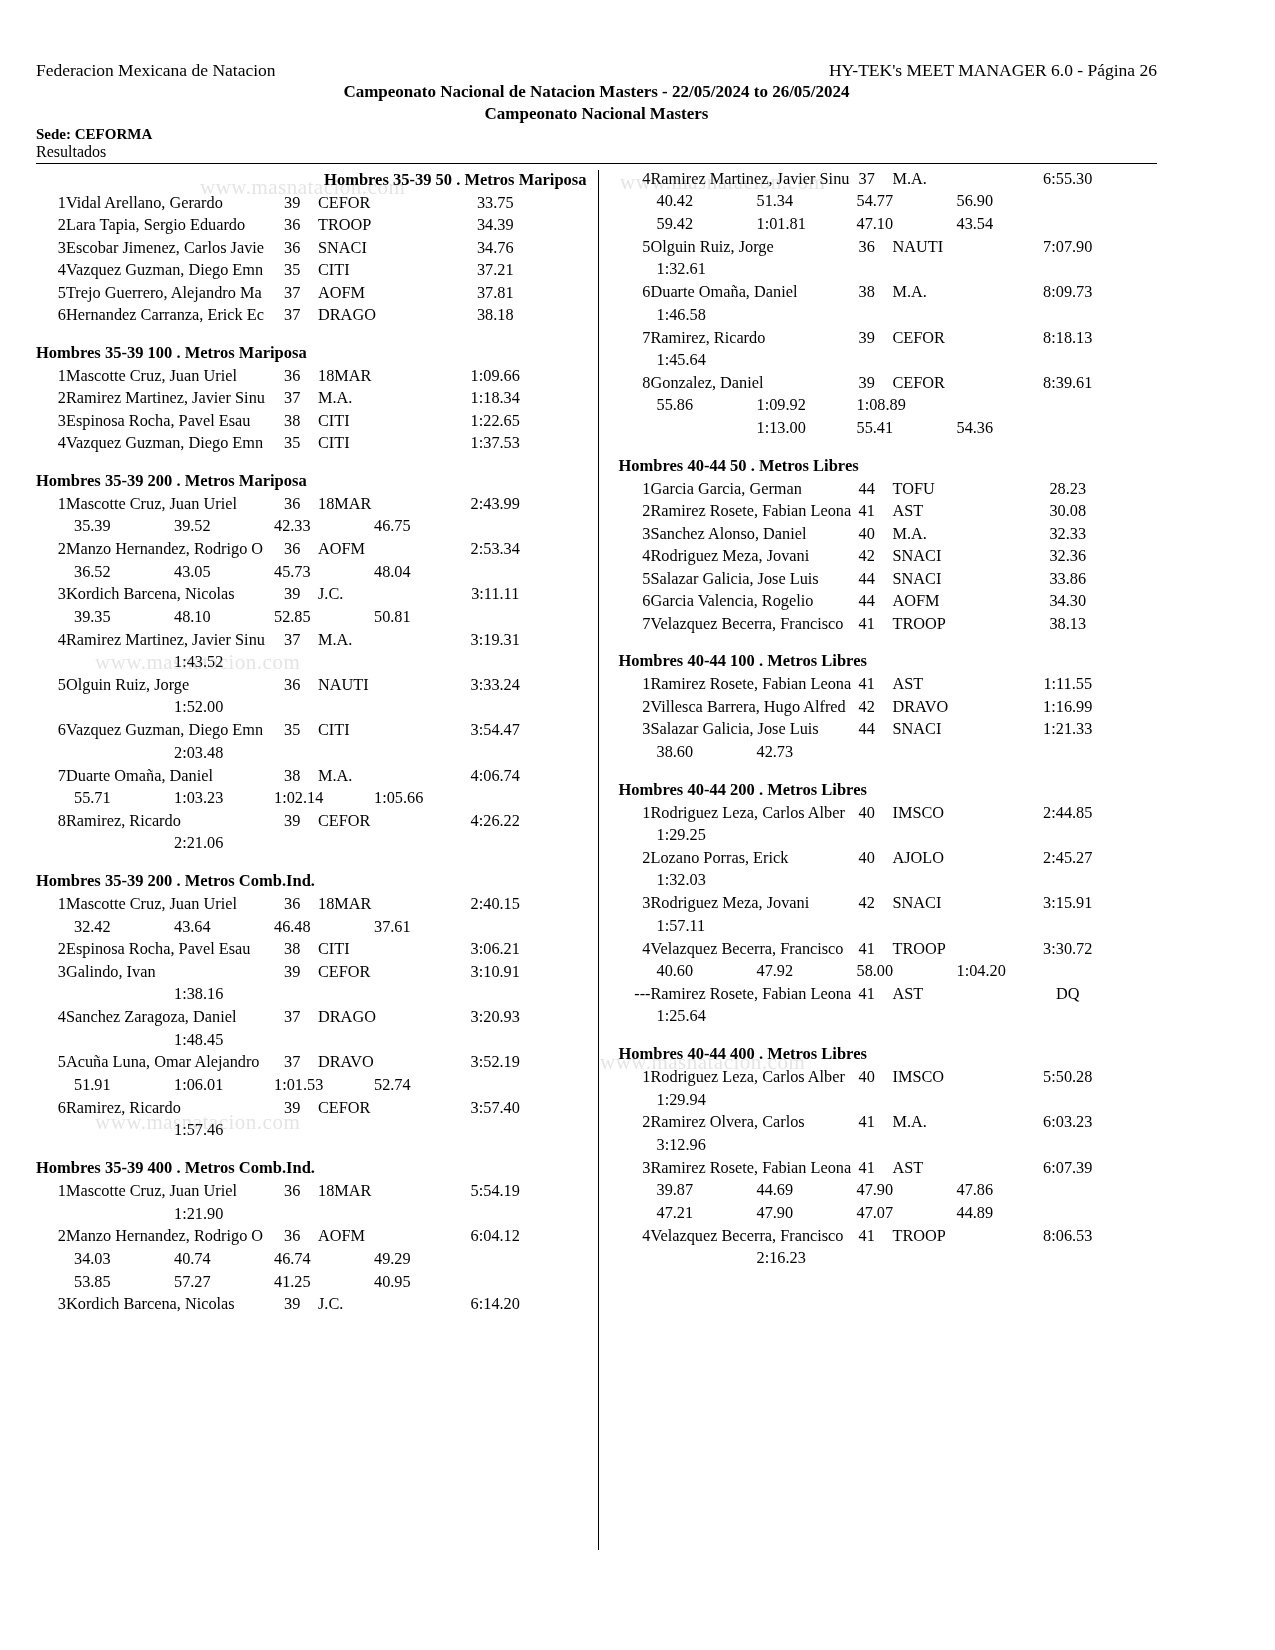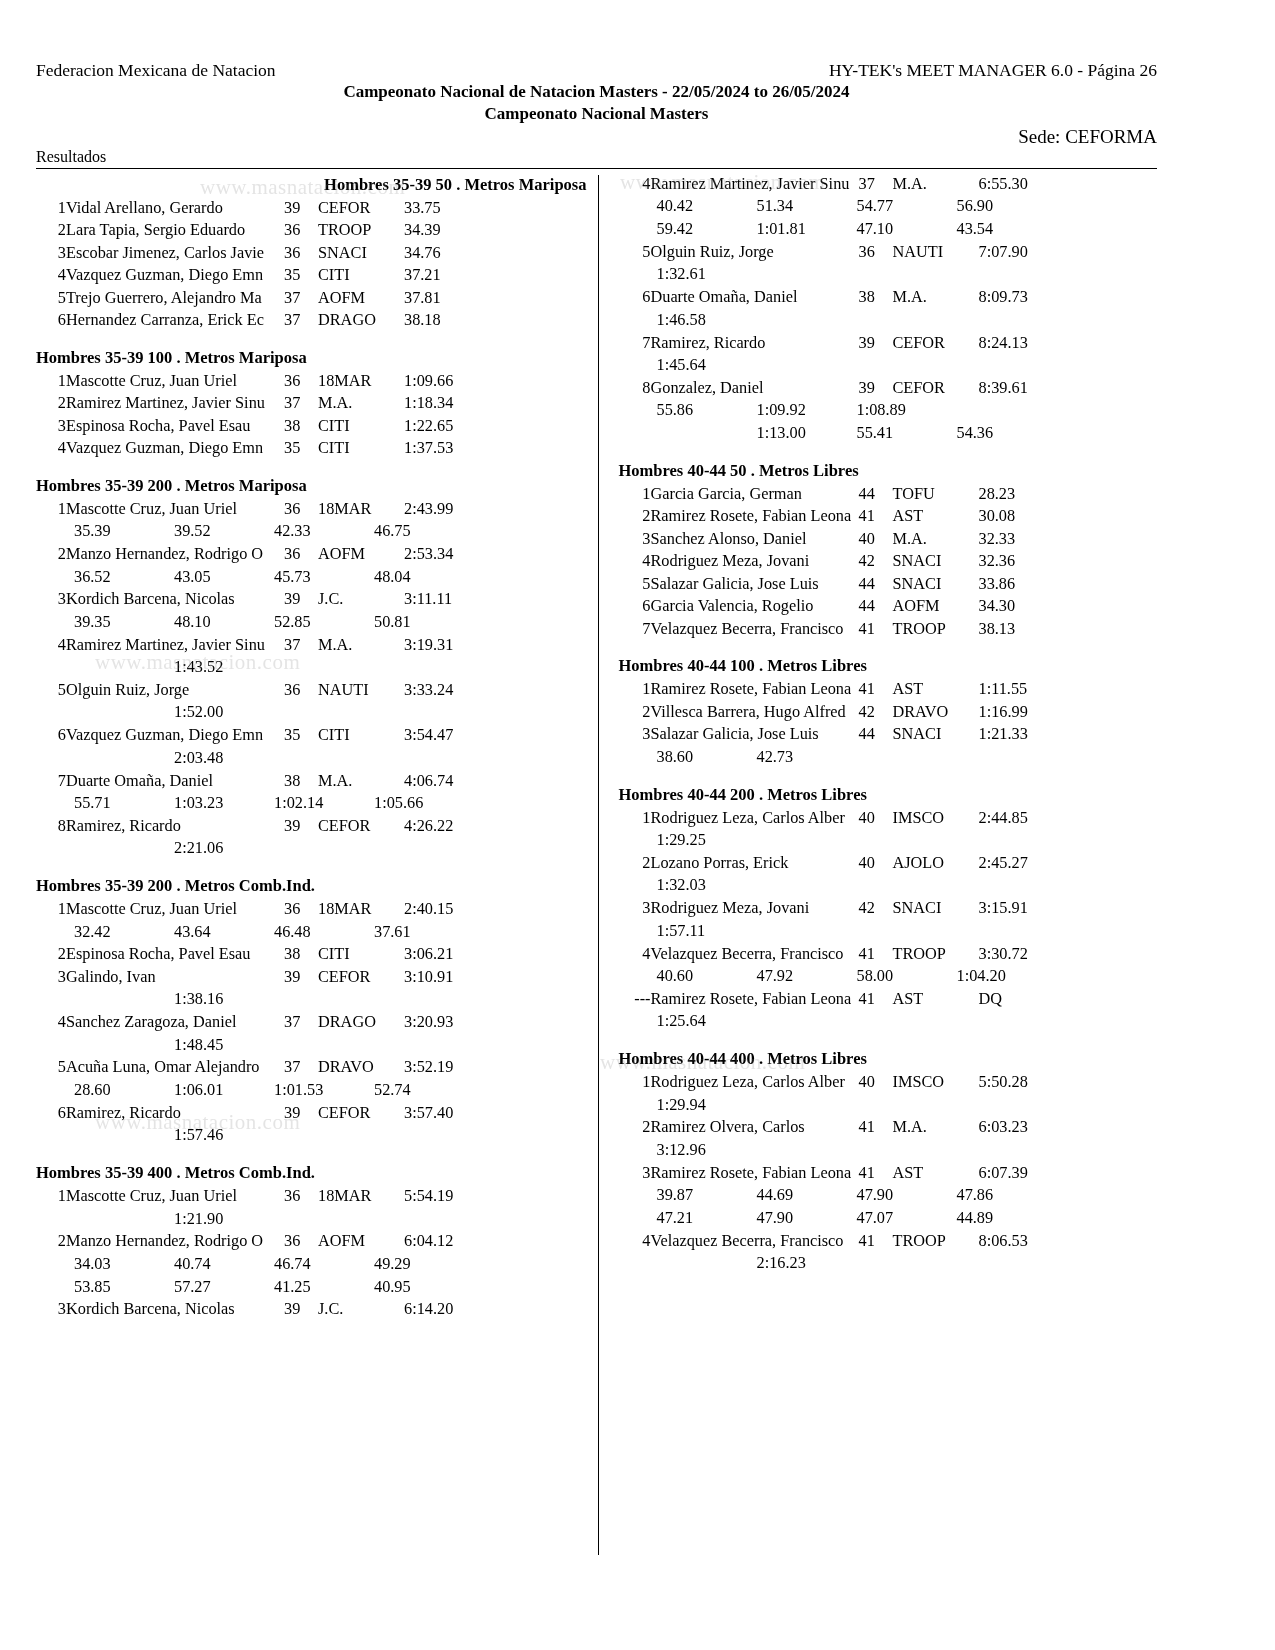--- a/index.html
+++ b/index.html
@@ -27,21 +27,21 @@
     font-size: 17.5px;
   }
   .hdr-left { white-space: nowrap; }
   .hdr-right { white-space: nowrap; }
   .hdr-center {
     text-align: center;
     font-weight: bold;
     font-size: 17px;
     line-height: 1.32;
   }
-  .hdr-sede { font-weight: normal; font-size: 19px; text-align: right; }
+  .hdr-sede { font-weight: bold; font-size: 15px; text-align: left; }
   .hdr-res { font-size: 16px; }
   .rule {
     border-top: 1.3px solid #000;
     margin-top: 2px;
   }
   
   .cols {
     display: flex;
     margin-top: 4px;
     position: relative;
@@ -76,21 +76,21 @@
   table.res td {
     padding: 0;
     line-height: 1.38;
     vertical-align: baseline;
     white-space: nowrap;
   }
   td.place { width: 30px; text-align: right; padding-right: 9px; }
   td.name  { width: 218px; overflow: hidden; max-width: 218px; }
   td.age   { width: 34px; text-align: left; padding-left: 2px; }
   td.team  { width: 86px; }
-  td.time  { text-align: left; padding-right: 2px; }
+  td.time  { text-align: center; padding-right: 2px; }
   
   tr.splits td { line-height: 1.4; }
   .sp-wrap {
     display: flex;
     padding-left: 38px;
   }
   .sp {
     width: 100px;
     text-align: left;
   }
@@ -415,21 +415,21 @@
             <tr>
               <td class="place">5</td>
               <td class="name">Acuña Luna, Omar Alejandro</td>
               <td class="age">37</td>
               <td class="team">DRAVO</td>
               <td class="time">3:52.19</td>
             </tr>
             <tr class="splits">
               <td colspan="5">
                 <div class="sp-wrap">
-                  <span class="sp">28.60</span>
+                  <span class="sp">51.91</span>
                   <span class="sp">1:06.01</span>
                   <span class="sp">1:01.53</span>
                   <span class="sp">52.74</span>
                 </div>
               </td>
             </tr>
             <tr>
               <td class="place">6</td>
               <td class="name">Ramirez, Ricardo</td>
               <td class="age">39</td>
@@ -567,21 +567,21 @@
                   <span class="sp"></span>
                   <span class="sp"></span>
                 </div>
               </td>
             </tr>
             <tr>
               <td class="place">7</td>
               <td class="name">Ramirez, Ricardo</td>
               <td class="age">39</td>
               <td class="team">CEFOR</td>
-              <td class="time">8:24.13</td>
+              <td class="time">8:18.13</td>
             </tr>
             <tr class="splits">
               <td colspan="5">
                 <div class="sp-wrap">
                   <span class="sp">1:45.64</span>
                   <span class="sp"></span>
                   <span class="sp"></span>
                   <span class="sp"></span>
                 </div>
               </td>

